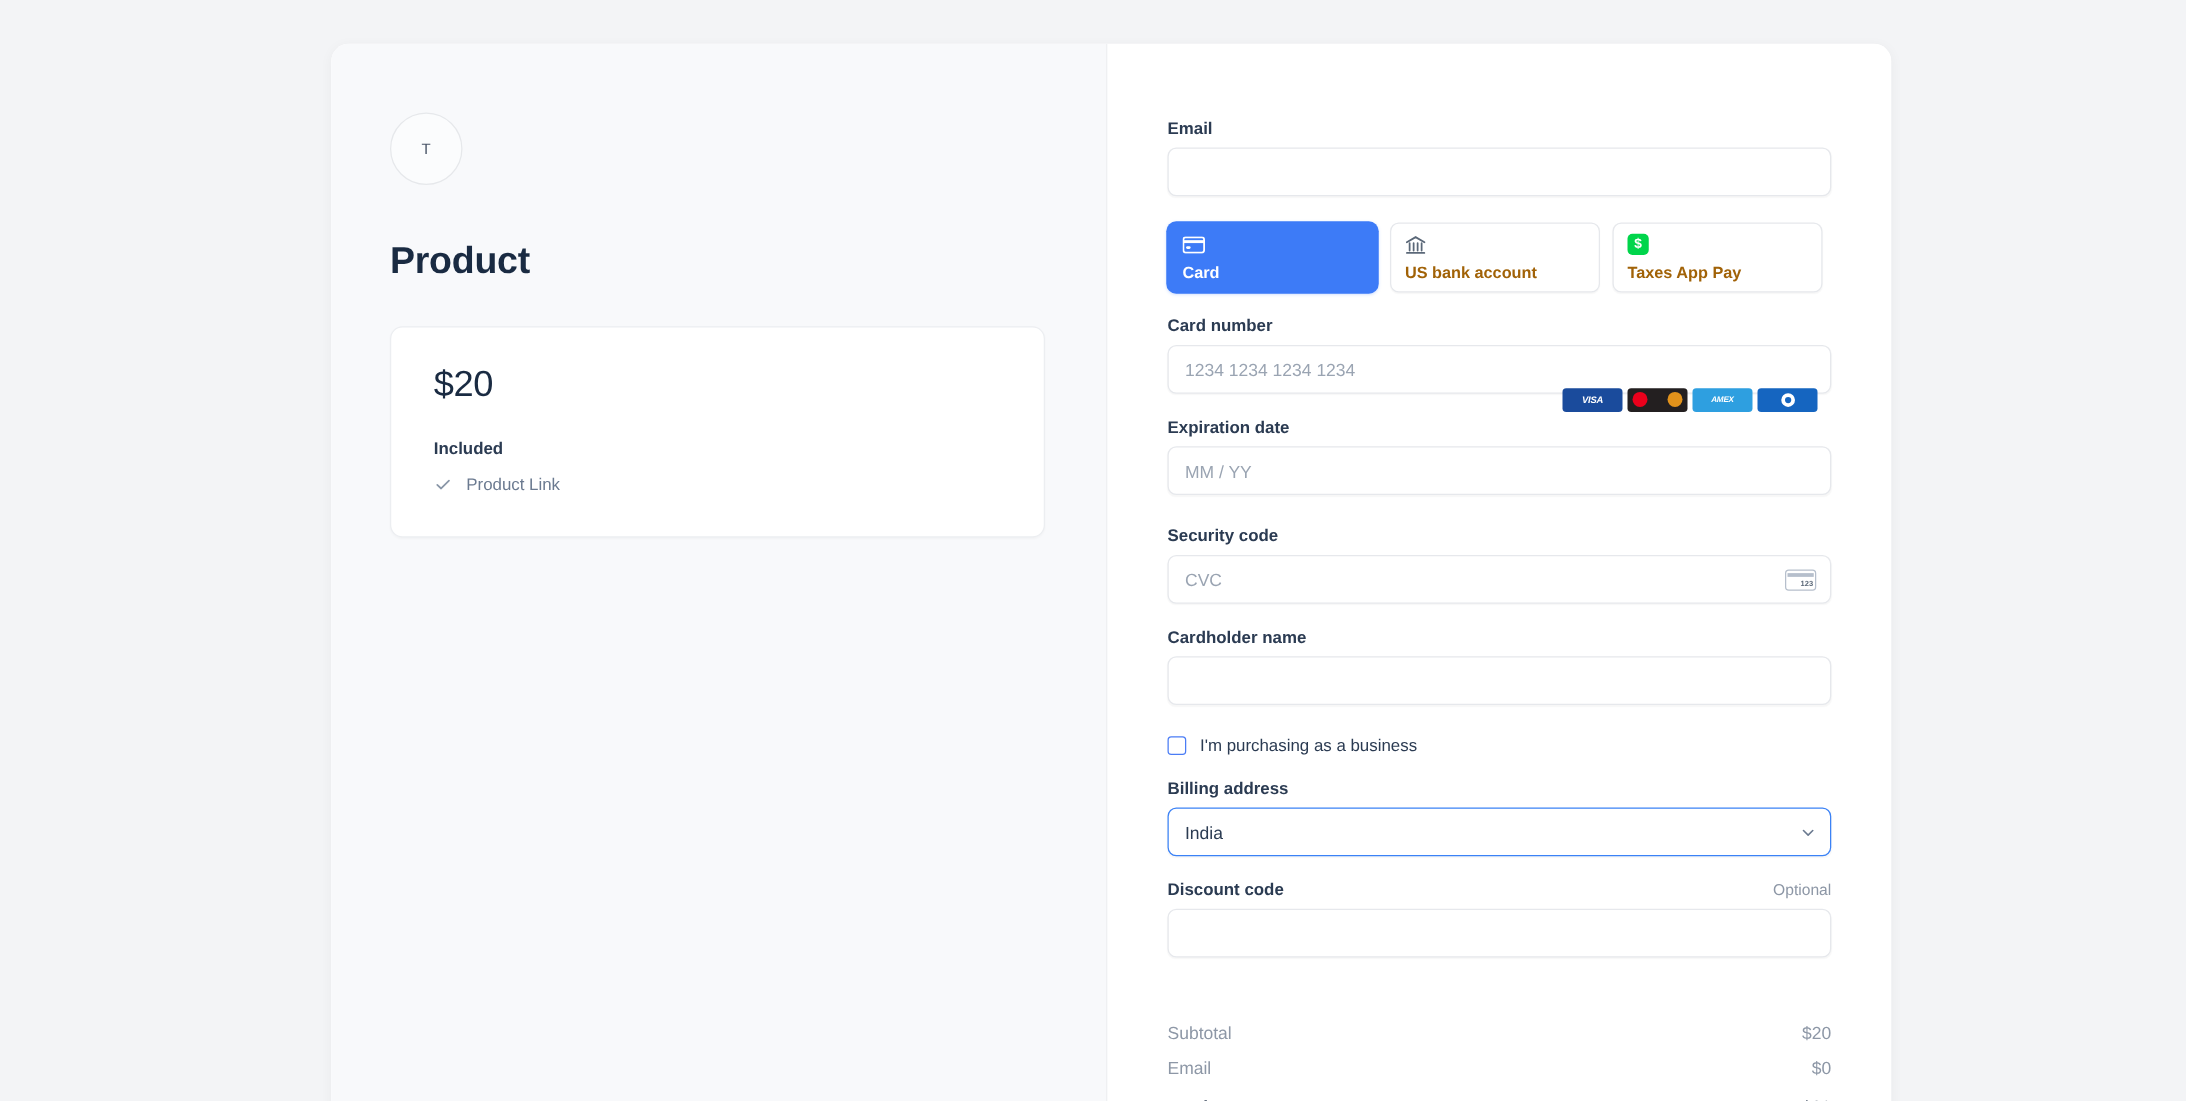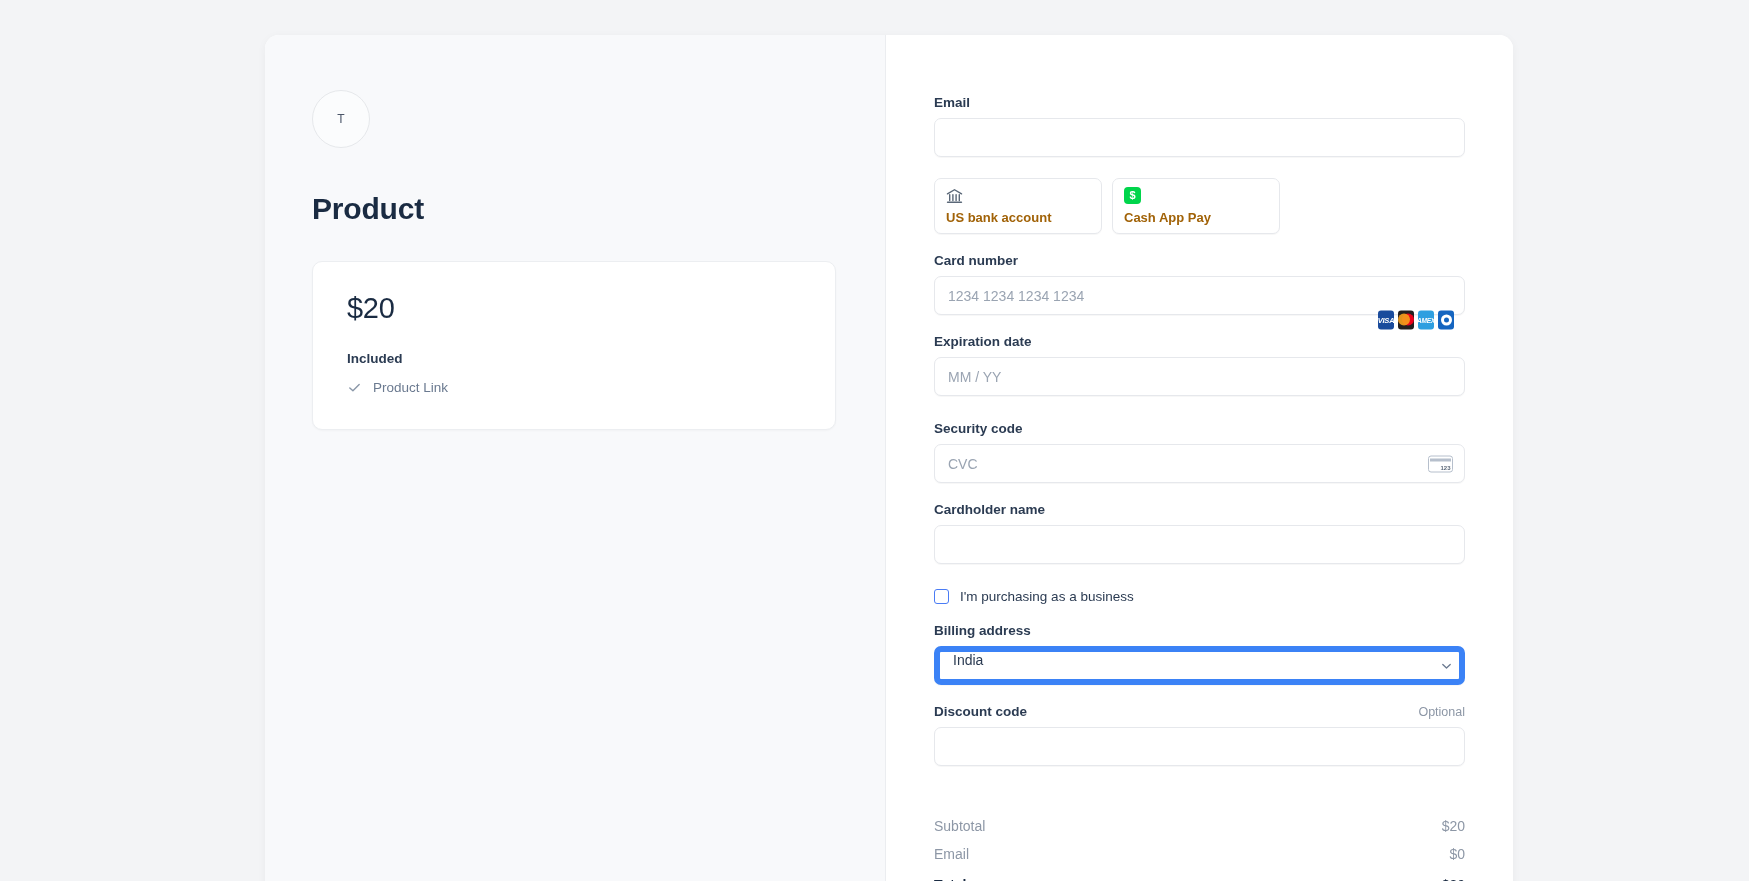--- a/index.html
+++ b/index.html
@@ -185,21 +185,21 @@
   .input-wrap { position: relative; }
   .brand-row {
     position: absolute;
     right: 11px;
     top: 50%;
     transform: translateY(-50%);
     display: flex;
     gap: 4px;
   }
   .brand {
-    width: 16px;
+    width: 48px;
     height: 19px;
     border-radius: 3px;
     display: flex;
     align-items: center;
     justify-content: center;
     font-size: 7.5px;
     font-weight: 700;
     font-style: italic;
     color: #fff;
     letter-spacing: -.2px;
@@ -262,28 +262,28 @@
     border-radius: 3px;
     background: #fff;
     flex: none;
   }
   .cb-label { font-size: 13.5px; color: #2b3b52; }
 
   .select-wrap { position: relative; }
   .select-input {
     width: 100%;
     height: 39px;
-    border: 6px solid #3b82f6;
+    border: 1px solid #3b82f6;
     border-radius: 7px;
     background: #fff;
     padding: 0 13px;
     font-size: 14px;
     color: #2b3b52;
     display: flex;
-    align-items: flex-start;
+    align-items: center;
     box-shadow: 0 1px 1px rgba(16,24,40,.035);
     cursor: pointer;
   }
   .chevron {
     position: absolute;
     right: 12px; top: 50%;
     transform: translateY(-50%);
     color: #6b7a90;
     display: flex;
   }
@@ -335,37 +335,47 @@
 
   <div class="form-pane">
 
     <div>
       <label class="field-label">Email</label>
       <input class="text-input" type="text" placeholder="" style="">
     </div>
 
     <div class="pm-tabs">
 
+      <div class="pm-tab selected">
+        <span class="pm-icon">
+          <svg width="18" height="14" viewBox="0 0 20 15" fill="none">
+              <rect x="0.8" y="0.8" width="18.4" height="13.4" rx="2" stroke="#ffffff" stroke-width="1.6"></rect>
+              <rect x="0.8" y="3.2" width="18.4" height="2.6" fill="#ffffff"></rect>
+              <rect x="3.2" y="8.6" width="4" height="2.4" rx="1.2" fill="#ffffff"></rect>
+            </svg>
+        </span>
+        <span class="pm-label">Card</span>
+      </div>
 
       <div class="pm-tab">
         <span class="pm-icon">
           <svg width="17" height="16" viewBox="0 0 18 17" fill="none" stroke="#5b6878" stroke-width="1.5" stroke-linecap="round">
               <path d="M1.5 6.2 L9 1.8 L16.5 6.2"></path>
               <path d="M1.6 15.2 H16.4"></path>
               <path d="M3.9 7 V13.2 M7.3 7 V13.2 M10.7 7 V13.2 M14.1 7 V13.2"></path>
             </svg>
         </span>
         <span class="pm-label">US bank account</span>
       </div>
 
       <div class="pm-tab">
         <span class="pm-icon">
           <span class="cashapp-badge">$</span>
         </span>
-        <span class="pm-label">Cash App Pay</span>
+        <span class="pm-label">Taxes App Pay</span>
       </div>
     </div>
 
     <div class="section">
       <label class="field-label">Card number</label>
       <div class="input-wrap">
         <input class="text-input" type="text" placeholder="1234 1234 1234 1234" style="">
         <div class="brand-row">
           <span class="brand brand-visa">VISA</span>
           <span class="brand brand-mc">

